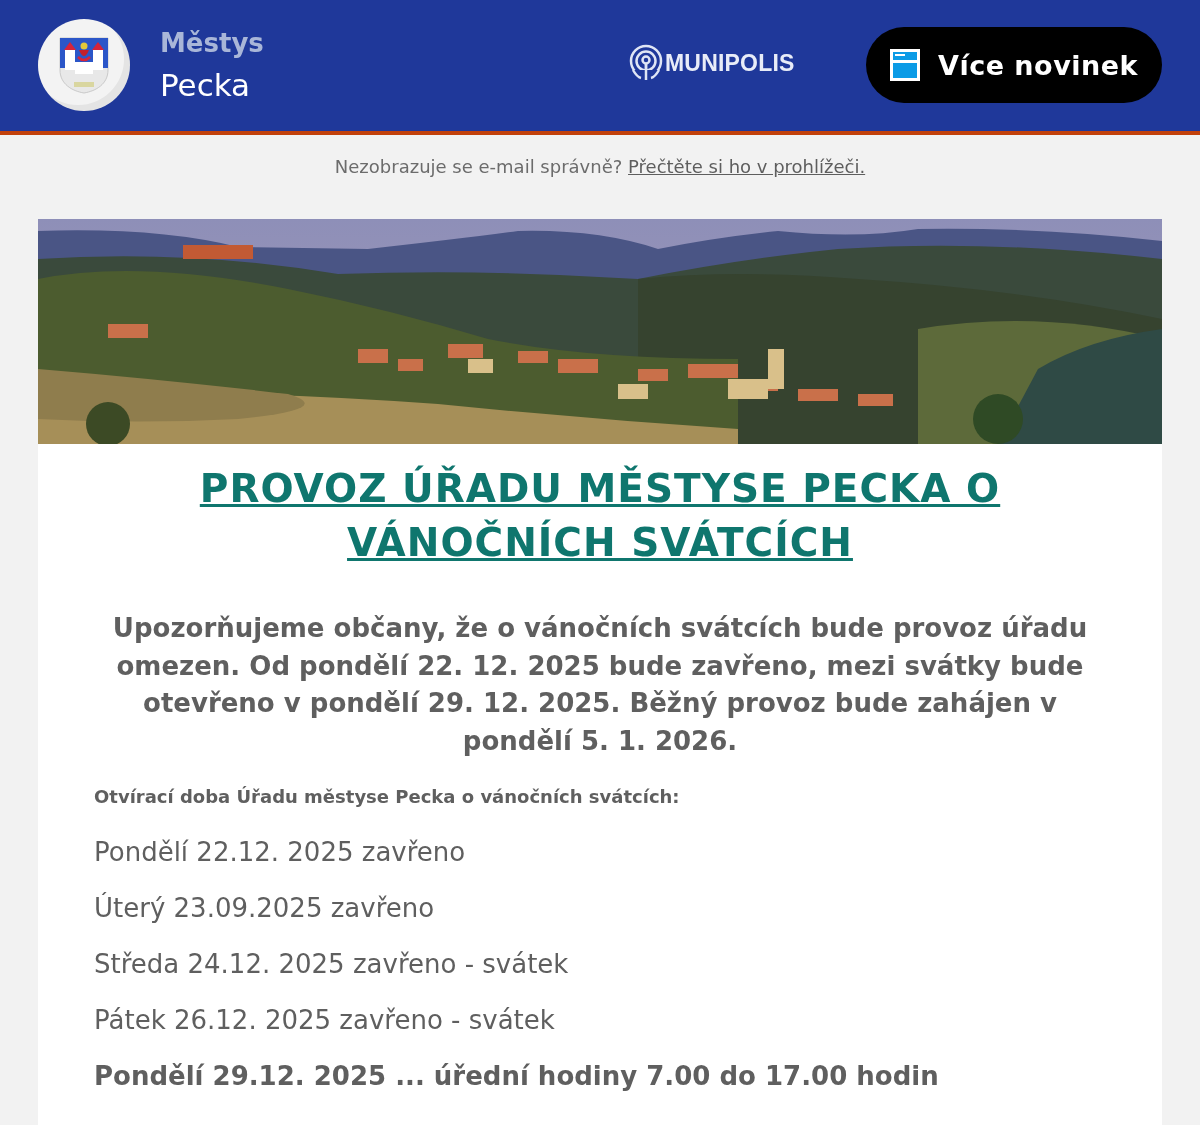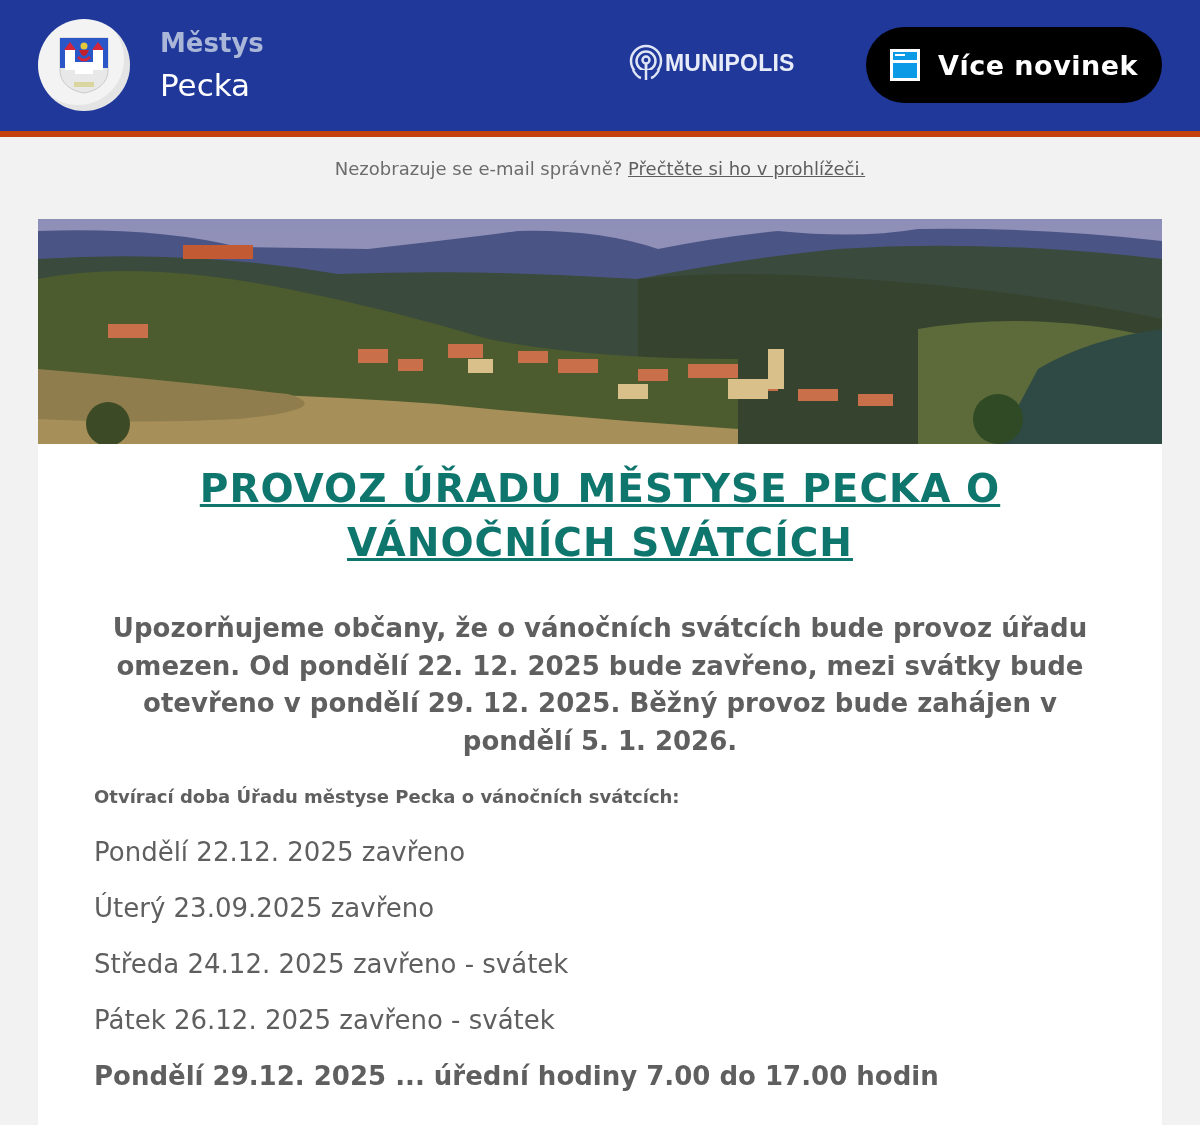--- a/index.html
+++ b/index.html
@@ -3,21 +3,21 @@
   <meta charset="utf-8">
   <style>
     html, body { margin: 0; padding: 0; }
     body {
       width: 1200px; height: 1125px; overflow: hidden;
       background: #f2f2f2;
       font-family: "DejaVu Sans", sans-serif;
     }
     .header {
       height: 131px; background: #1f389a; position: relative;
-      border-bottom: 6px solid #c2410c;
+      border-bottom: 4px solid #c2410c;
     }
     .logo-circle {
       position: absolute; left: 38px; top: 19px; width: 92px; height: 92px;
       border-radius: 50%; background: #f3f3f3;
       box-shadow: inset -6px -6px 0 rgba(0,0,0,0.06);
       display: flex; align-items: center; justify-content: center;
     }
     .brand { position: absolute; left: 160px; top: 30px; line-height: 1; }
     .brand-top { font-weight: bold; font-size: 26px; color: #a9b6d8; display: block; }
     .brand-bottom { font-size: 31px; color: #ffffff; display: block; margin-top: 14px; }

